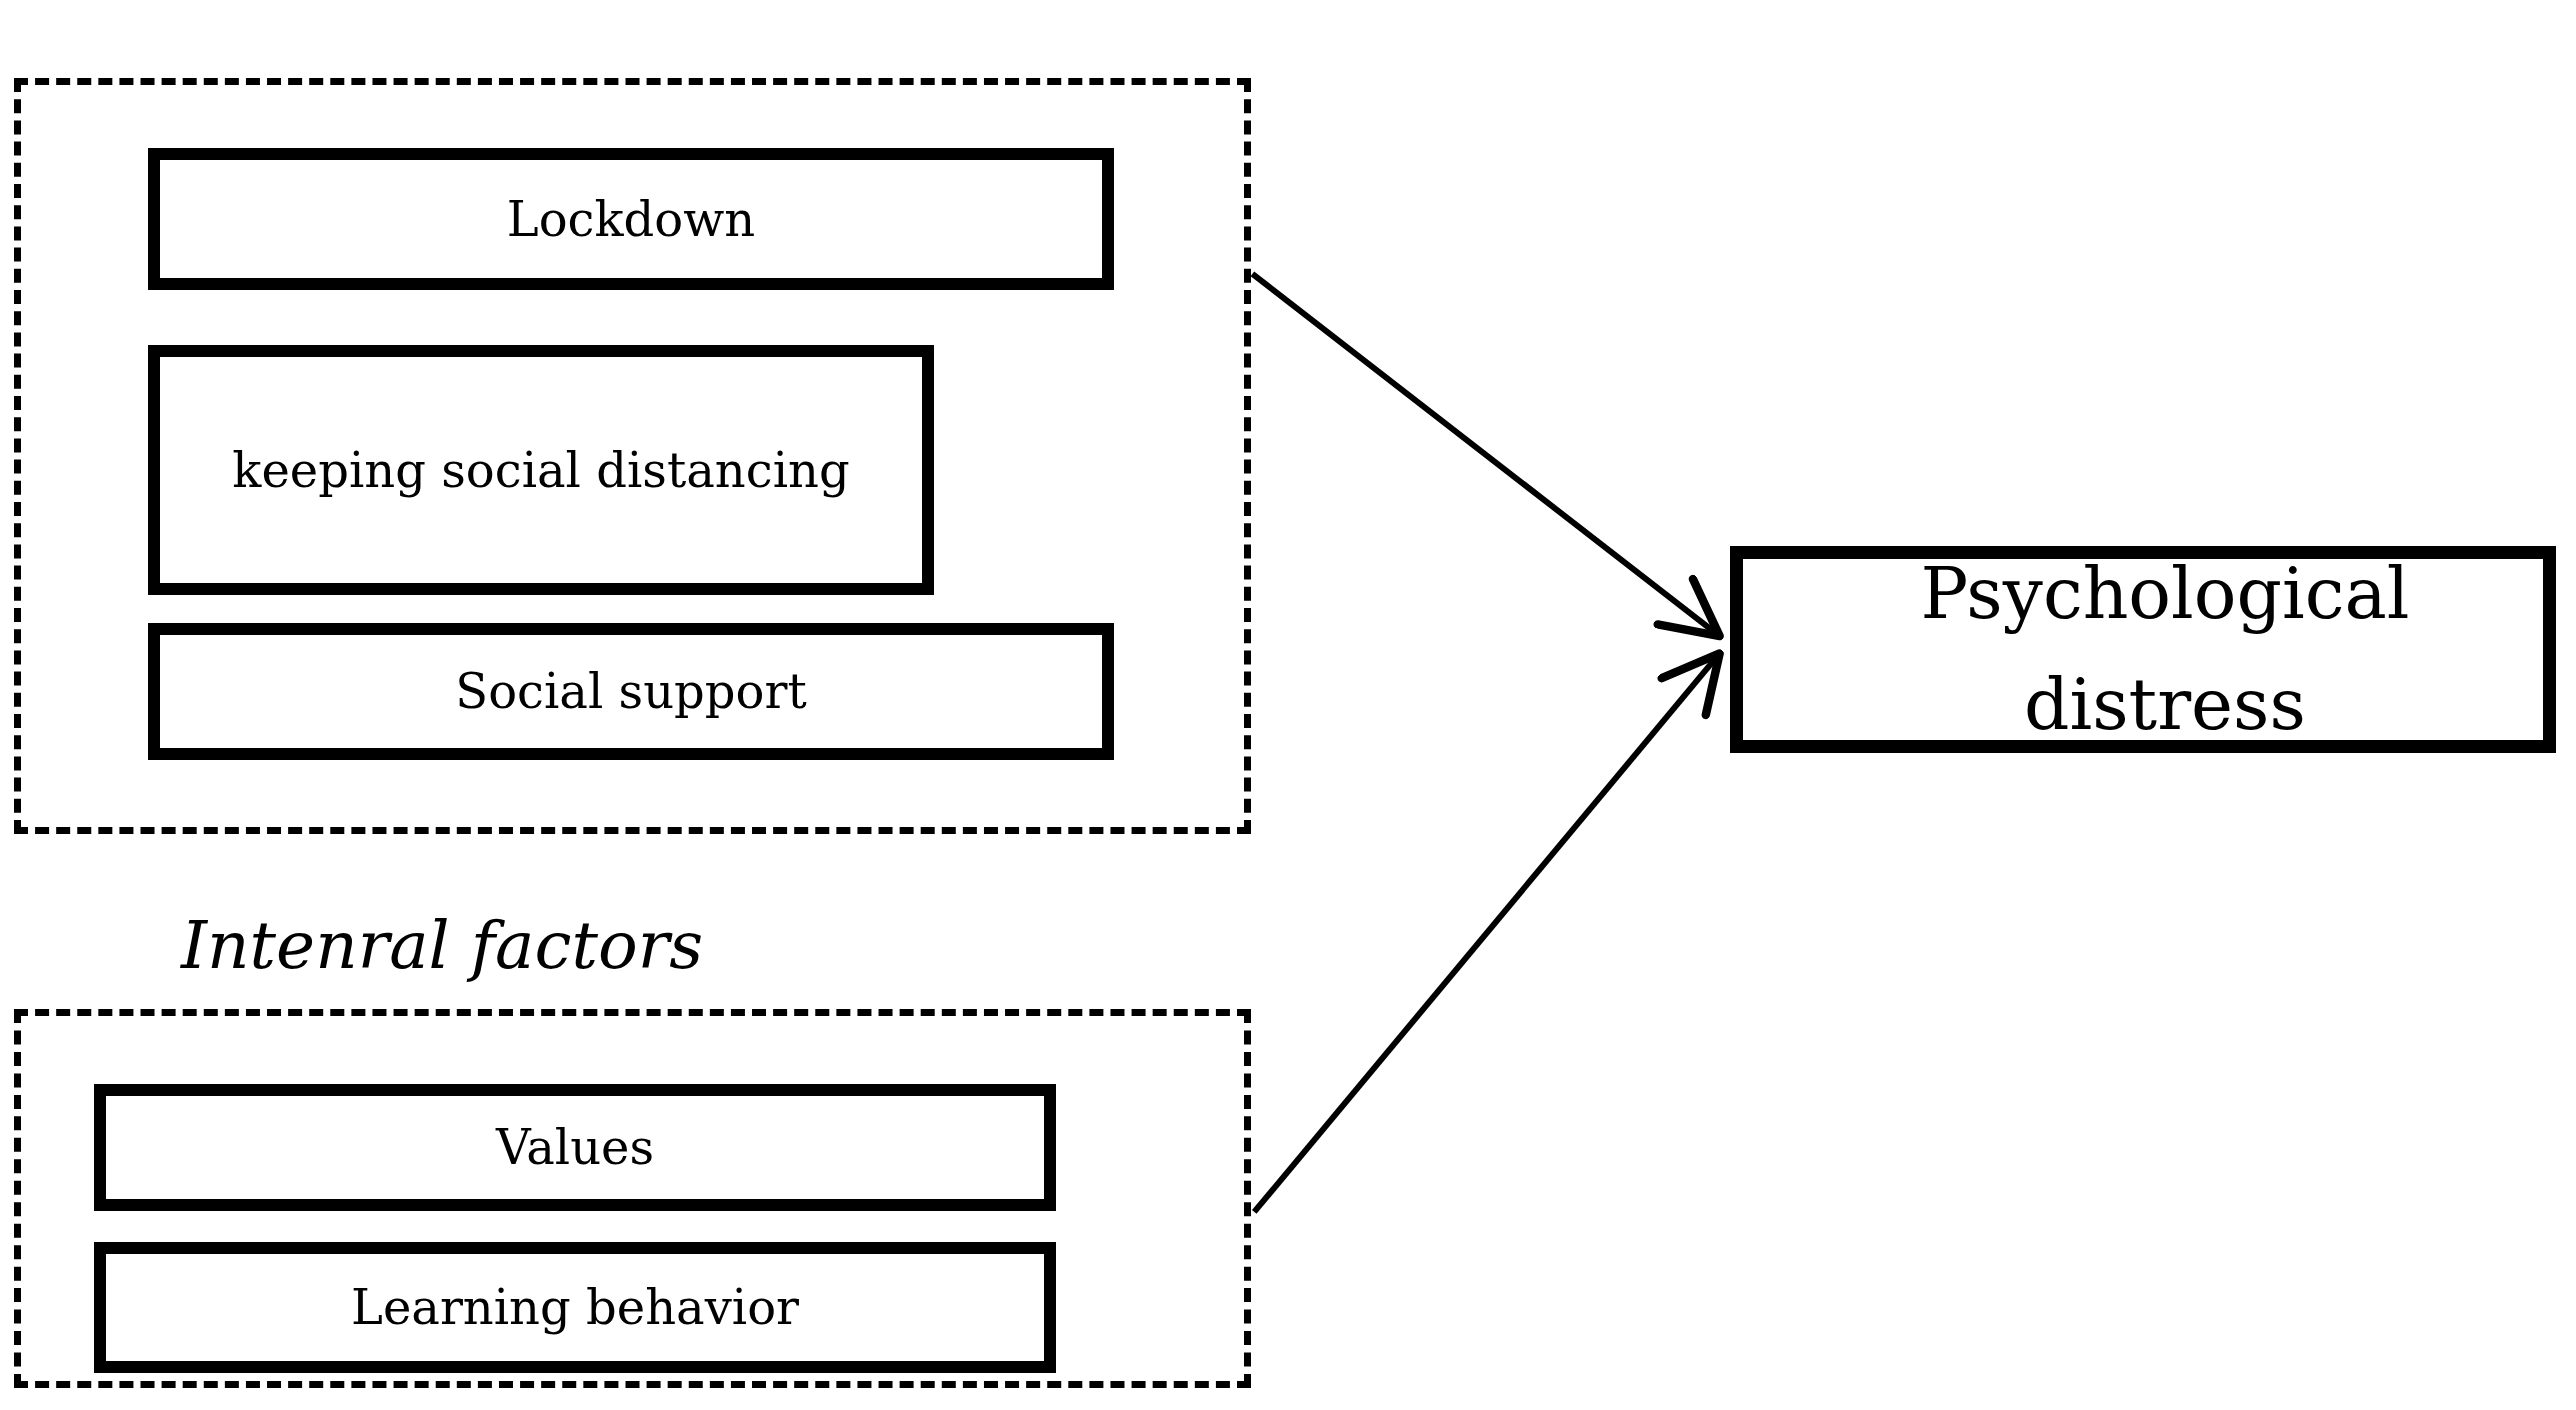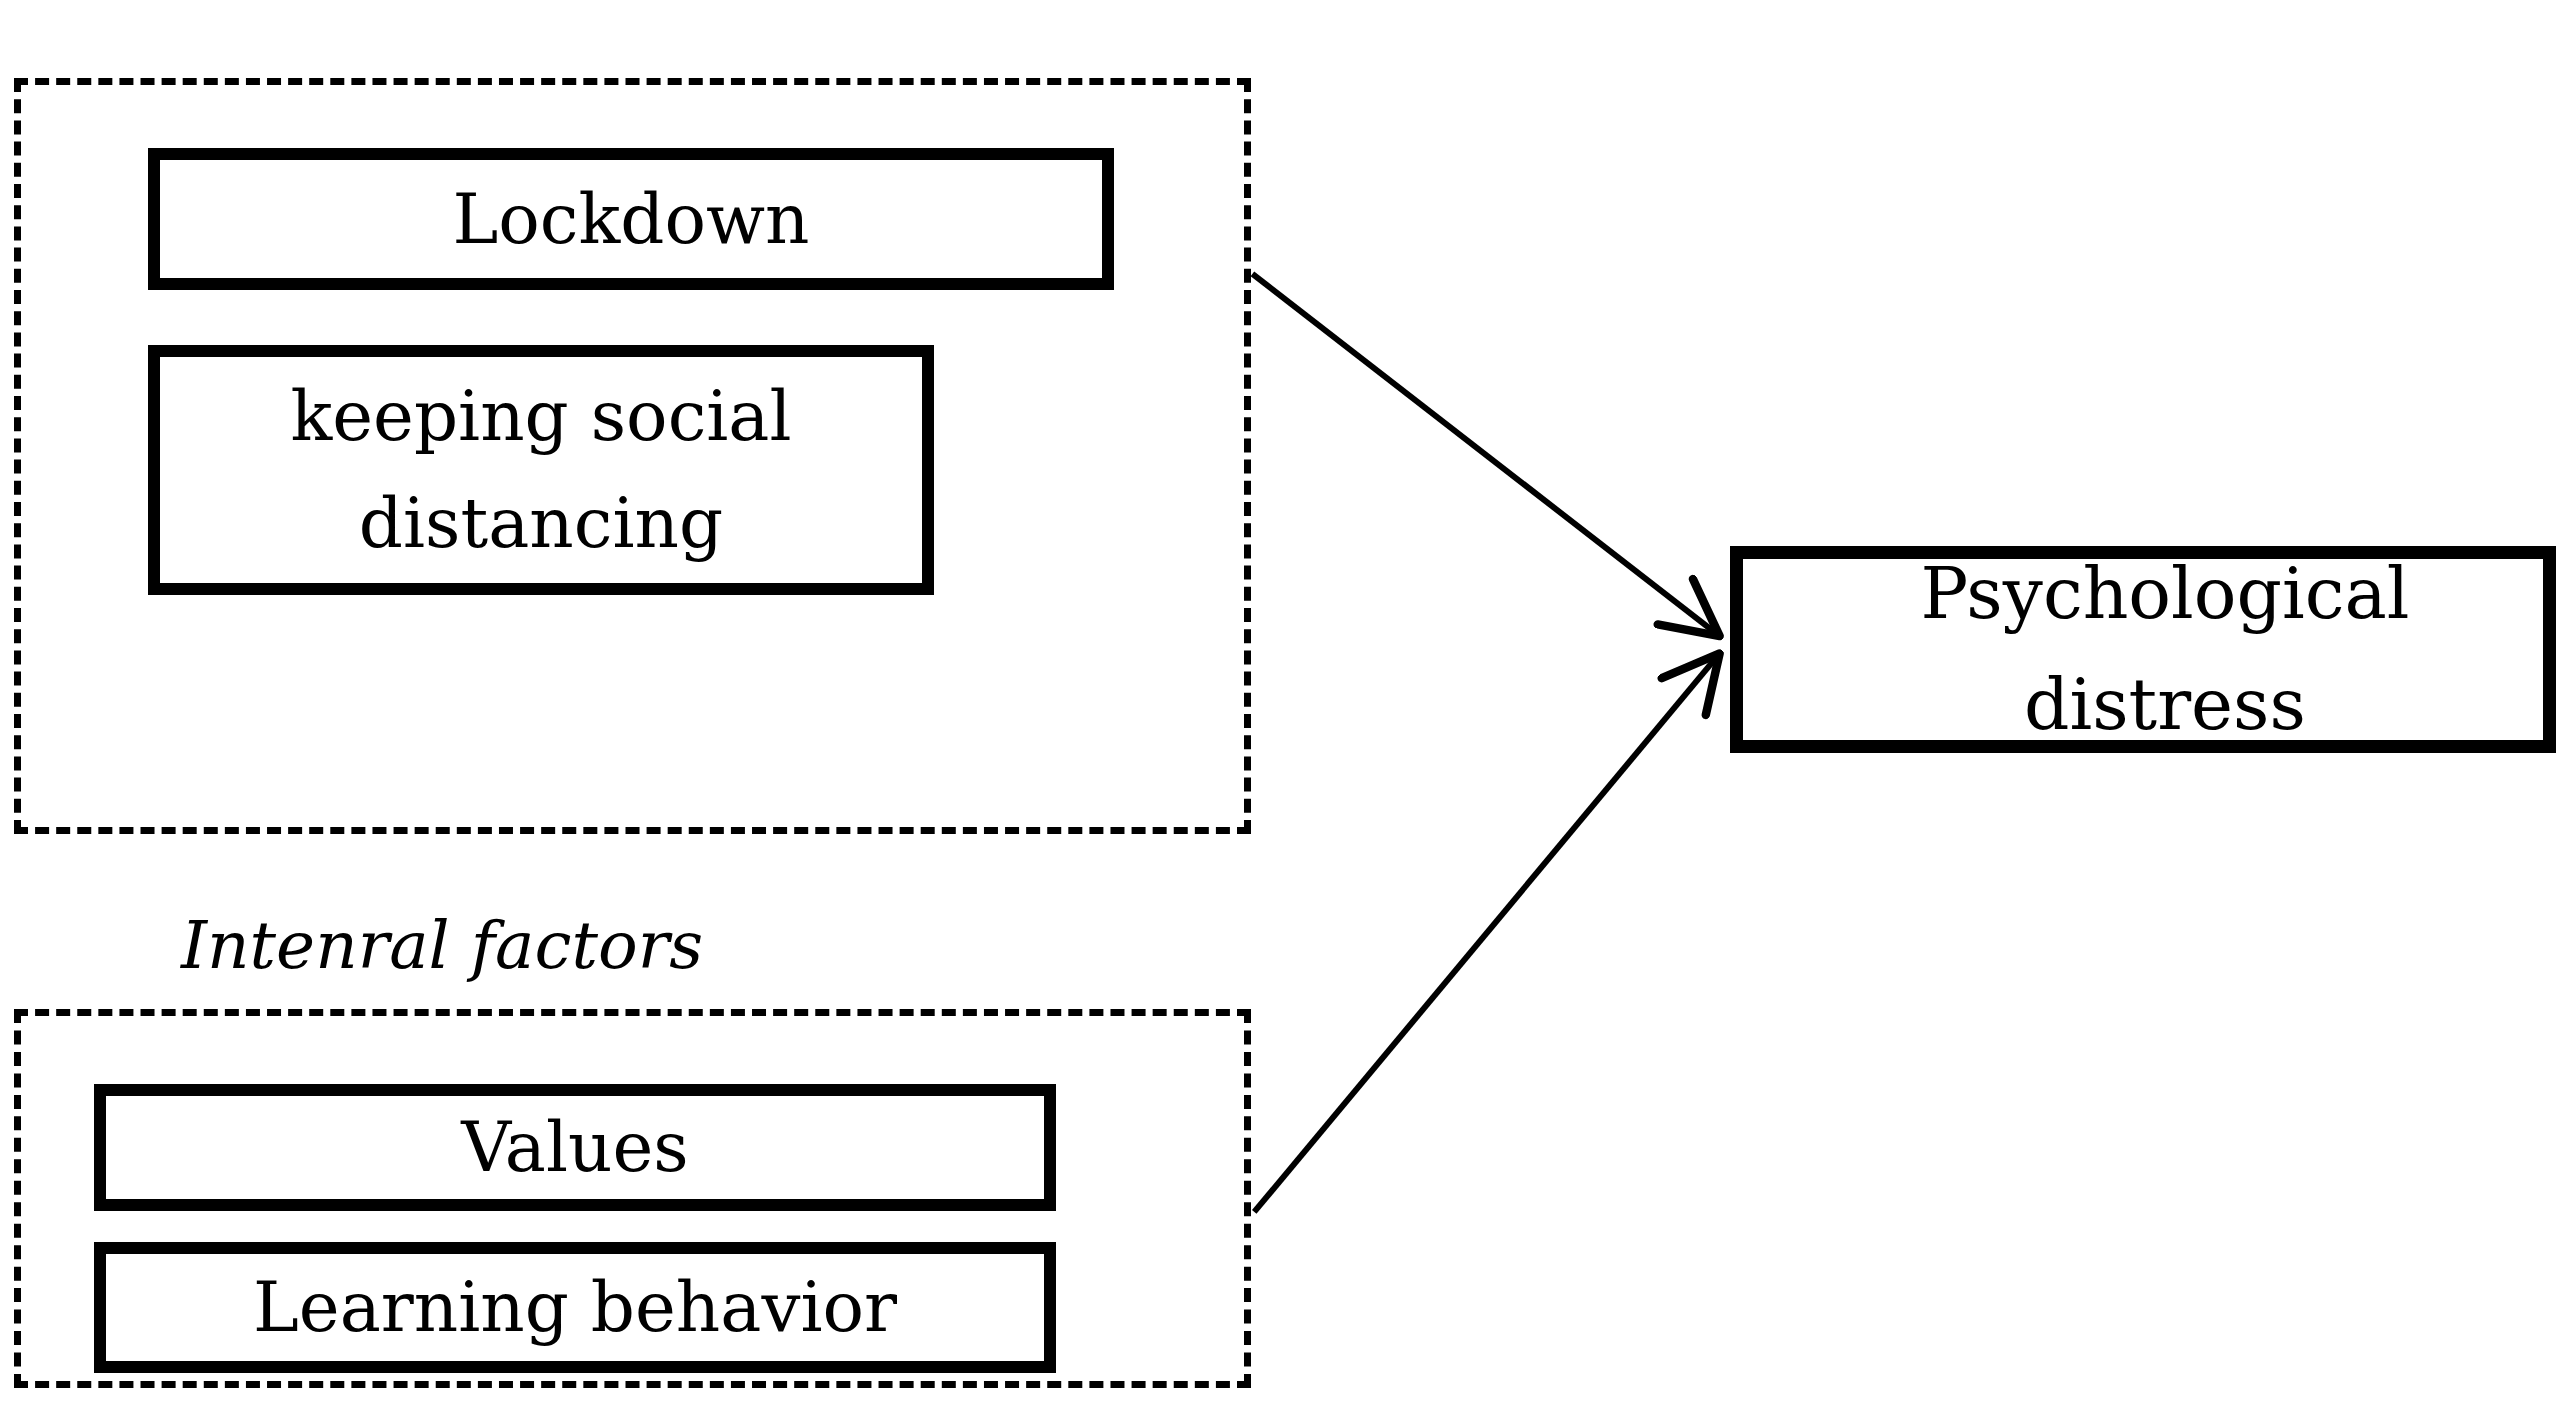--- a/index.html
+++ b/index.html
@@ -32,21 +32,21 @@
   }
   .node {
     position: absolute;
     border: 12px solid #000000;
     background: #ffffff;
     box-sizing: border-box;
     display: flex;
     align-items: center;
     justify-content: center;
     text-align: center;
-    font-size: 69px;
+    font-size: 48px;
     line-height: 1.55;
     color: #000000;
   }
   .node .node-label {
     display: block;
   }
   .node-outcome {
     border-width: 13.7px;
     font-size: 71px;
   }
@@ -70,20 +70,23 @@
   <div class="dashed-group" style="left: 13.7px; top: 78px; width: 1237px; height: 756px;"></div>
 
   <div class="node" style="left: 148px; top: 148px; width: 966px; height: 142px;">
     <span class="node-label">Lockdown</span>
   </div>
 
   <div class="node" style="left: 148px; top: 345px; width: 786px; height: 250px;">
     <span class="node-label constrain-700">keeping social distancing</span>
   </div>
 
+  <div class="node" style="left: 148px; top: 623px; width: 966px; height: 137px;">
+    <span class="node-label">Social support</span>
+  </div>
 
   <div class="group-title" style="left: 181px; top: 913px;">Intenral factors</div>
 
   <div class="dashed-group" style="left: 13.7px; top: 1009px; width: 1237px; height: 379px;"></div>
 
   <div class="node" style="left: 94px; top: 1084px; width: 962px; height: 127px;">
     <span class="node-label">Values</span>
   </div>
 
   <div class="node" style="left: 94px; top: 1242px; width: 962px; height: 131px;">

